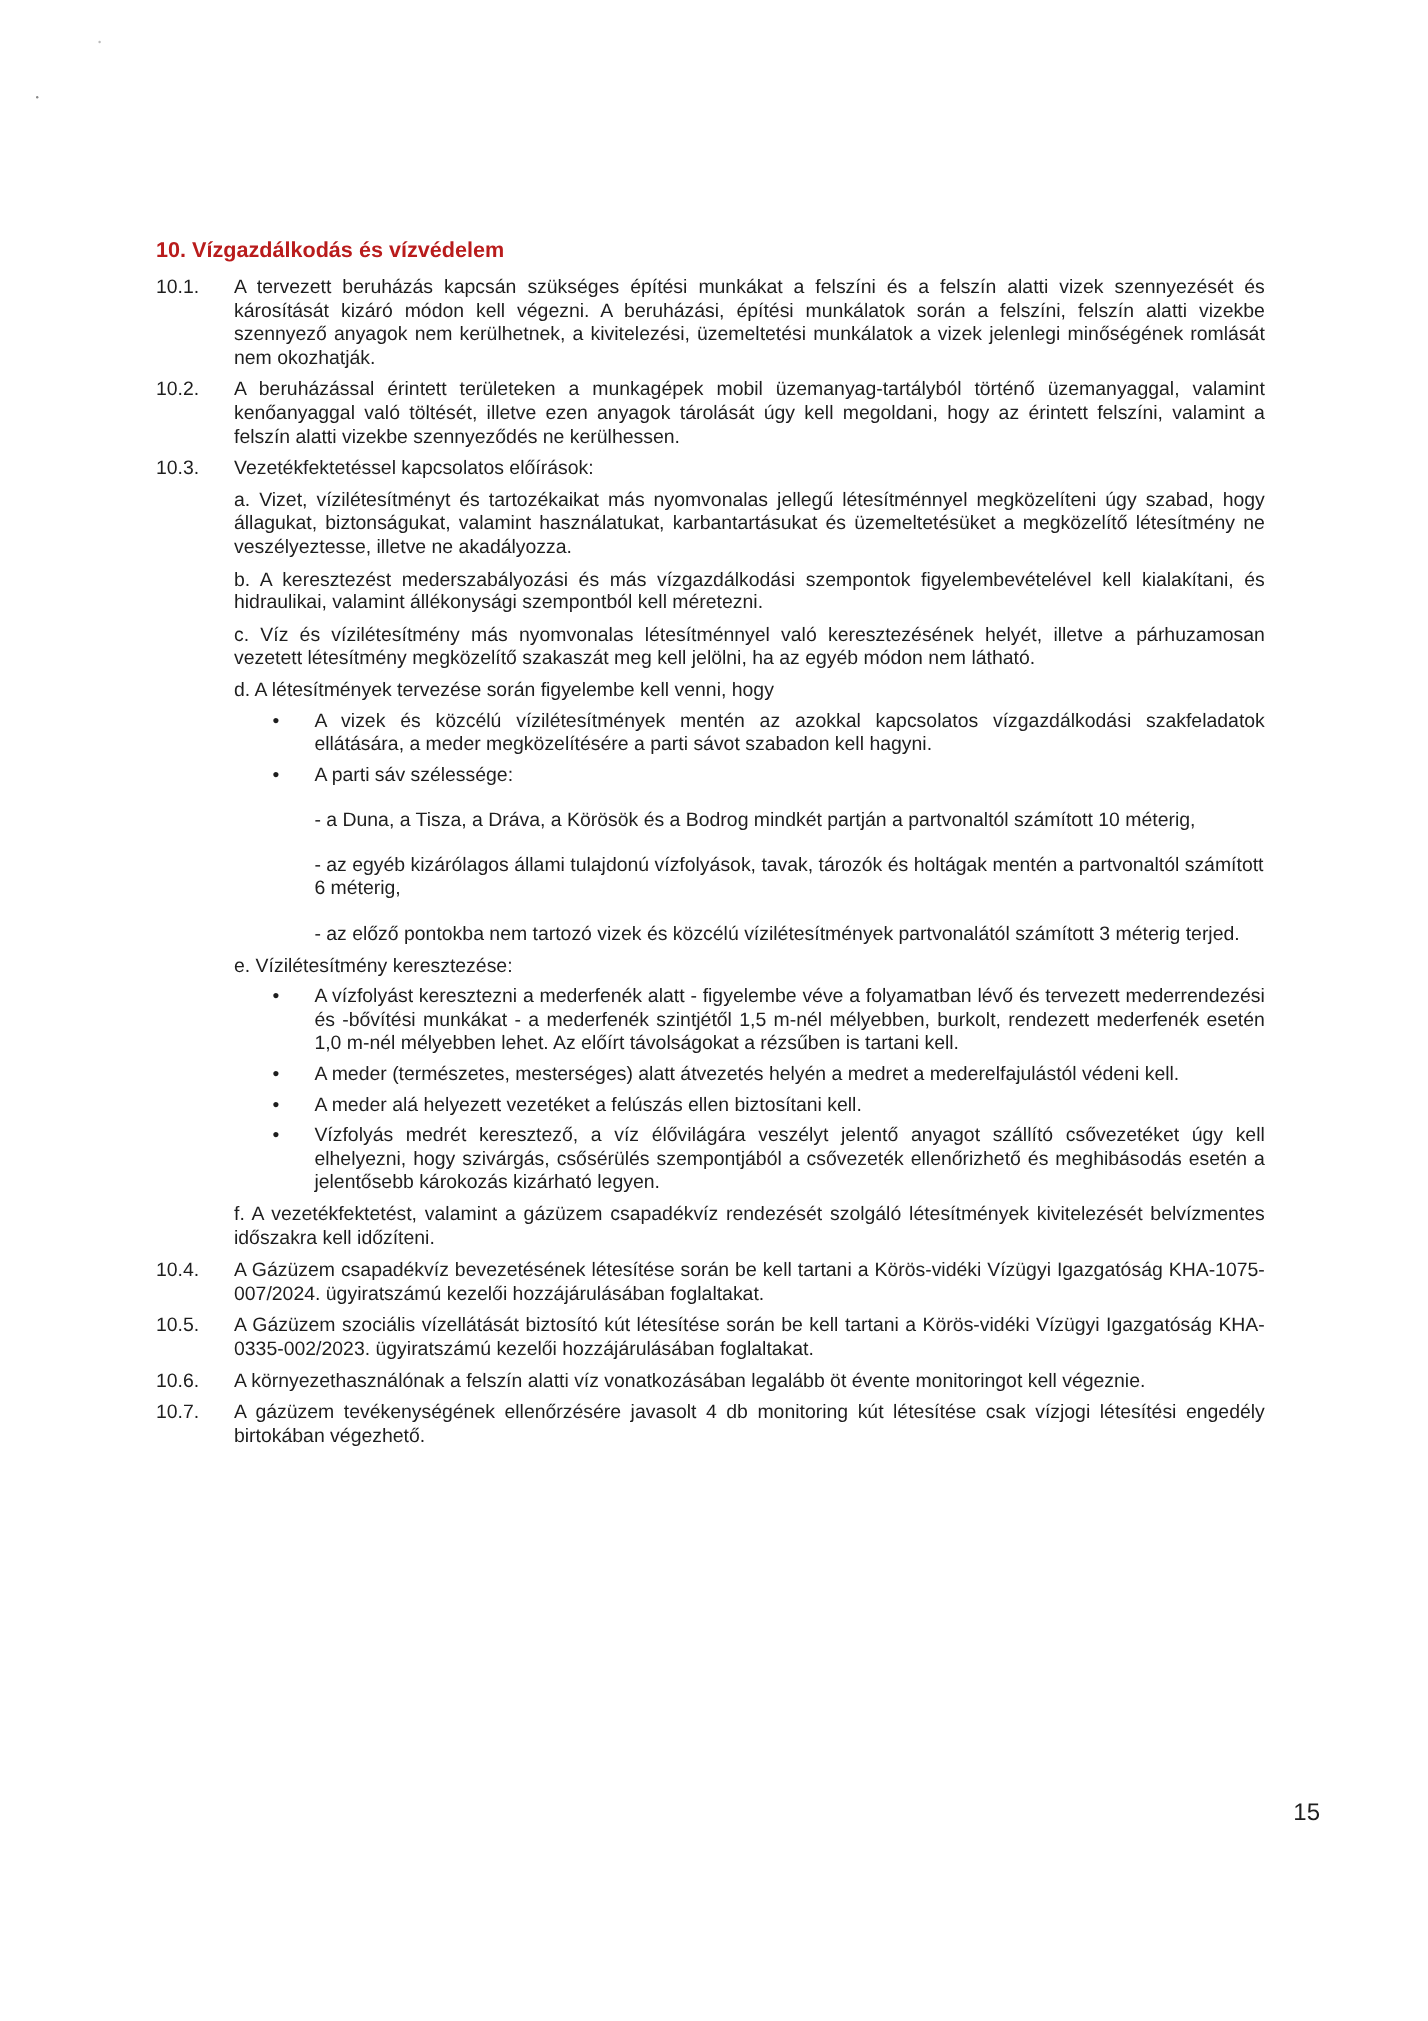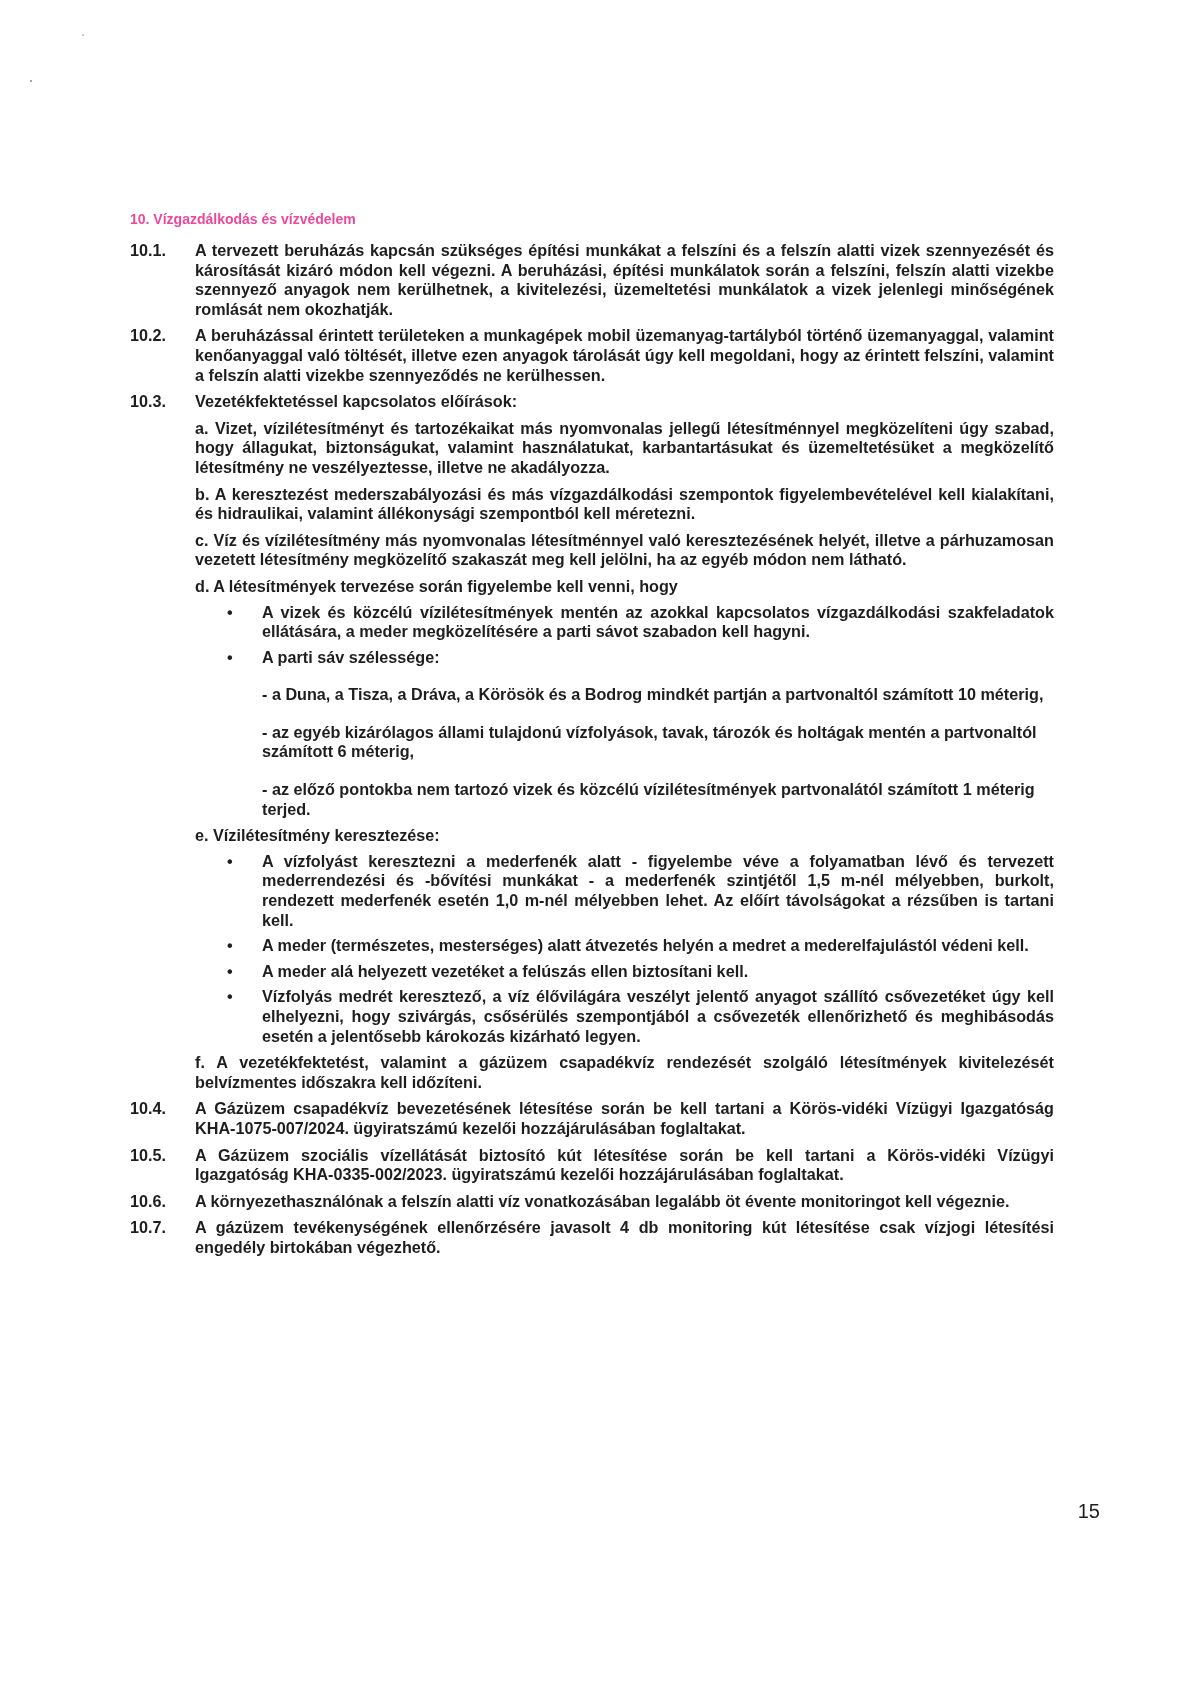--- a/index.html
+++ b/index.html
@@ -1,20 +1,20 @@
 <!DOCTYPE html>
 <html><head>
 <meta charset="utf-8">
 <style>
   html, body { margin:0; padding:0; background:#ffffff; }
   body { width:1190px; height:1684px; position:relative; overflow:hidden;
          font-family:"Liberation Sans", sans-serif; color:#1e1e1e; font-size:16.2px; }
   .page { position:absolute; left:130px; top:198px; width:924px; line-height:19.6px; }
-  h1 { font-size:14px; font-weight:bold; margin:11px 0 12px 0; line-height:20px; color:#ec4899; }
-  .item { display:flex; margin-bottom:7px;font-weight:bold; }
+  h1 { font-size:18px; font-weight:bold; margin:0 0 12px 0; line-height:20px; color:#b91c1c; }
+  .item { display:flex; margin-bottom:7px; }
   .num { width:65px; flex:none; }
   .body { flex:1; text-align:justify; }
   .sub { margin:7px 0 0 0; text-align:justify; }
   .sub:first-child { margin-top:7px; }
   ul.bl { list-style:none; margin:6px 0 0 0; padding:0; }
   ul.bl li { display:flex; margin-bottom:6px; }
   .dot { width:35px; flex:none; padding-left:32px; box-sizing:content-box; }
   .btext { flex:1; text-align:justify; }
   .dash { margin:18px 0 0 0; text-align:left; }
   .pagenum { position:absolute; left:0; width:1100px; top:1500px; text-align:right; font-size:20px; }
@@ -51,21 +51,21 @@
         <li>
           <span class="dot">•</span>
           <span class="btext">A vizek és közcélú vízilétesítmények mentén az azokkal kapcsolatos vízgazdálkodási szakfeladatok ellátására, a meder megközelítésére a parti sávot szabadon kell hagyni.</span>
         </li>
         <li>
           <span class="dot">•</span>
           <span class="btext">
             <div>A parti sáv szélessége:</div>
             <div class="dash">- a Duna, a Tisza, a Dráva, a Körösök és a Bodrog mindkét partján a partvonaltól számított 10 méterig,</div>
             <div class="dash">- az egyéb kizárólagos állami tulajdonú vízfolyások, tavak, tározók és holtágak mentén a partvonaltól számított 6 méterig,</div>
-            <div class="dash">- az előző pontokba nem tartozó vizek és közcélú vízilétesítmények partvonalától számított 1 méterig terjed.</div>
+            <div class="dash">- az előző pontokba nem tartozó vizek és közcélú vízilétesítmények partvonalától számított 3 méterig terjed.</div>
           </span>
         </li>
       </ul>
       <div class="sub">e. Vízilétesítmény keresztezése:</div>
       <ul class="bl">
         <li>
           <span class="dot">•</span>
           <span class="btext">A vízfolyást keresztezni a mederfenék alatt - figyelembe véve a folyamatban lévő és tervezett mederrendezési és -bővítési munkákat - a mederfenék szintjétől 1,5 m-nél mélyebben, burkolt, rendezett mederfenék esetén 1,0 m-nél mélyebben lehet. Az előírt távolságokat a rézsűben is tartani kell.</span>
         </li>
         <li>

